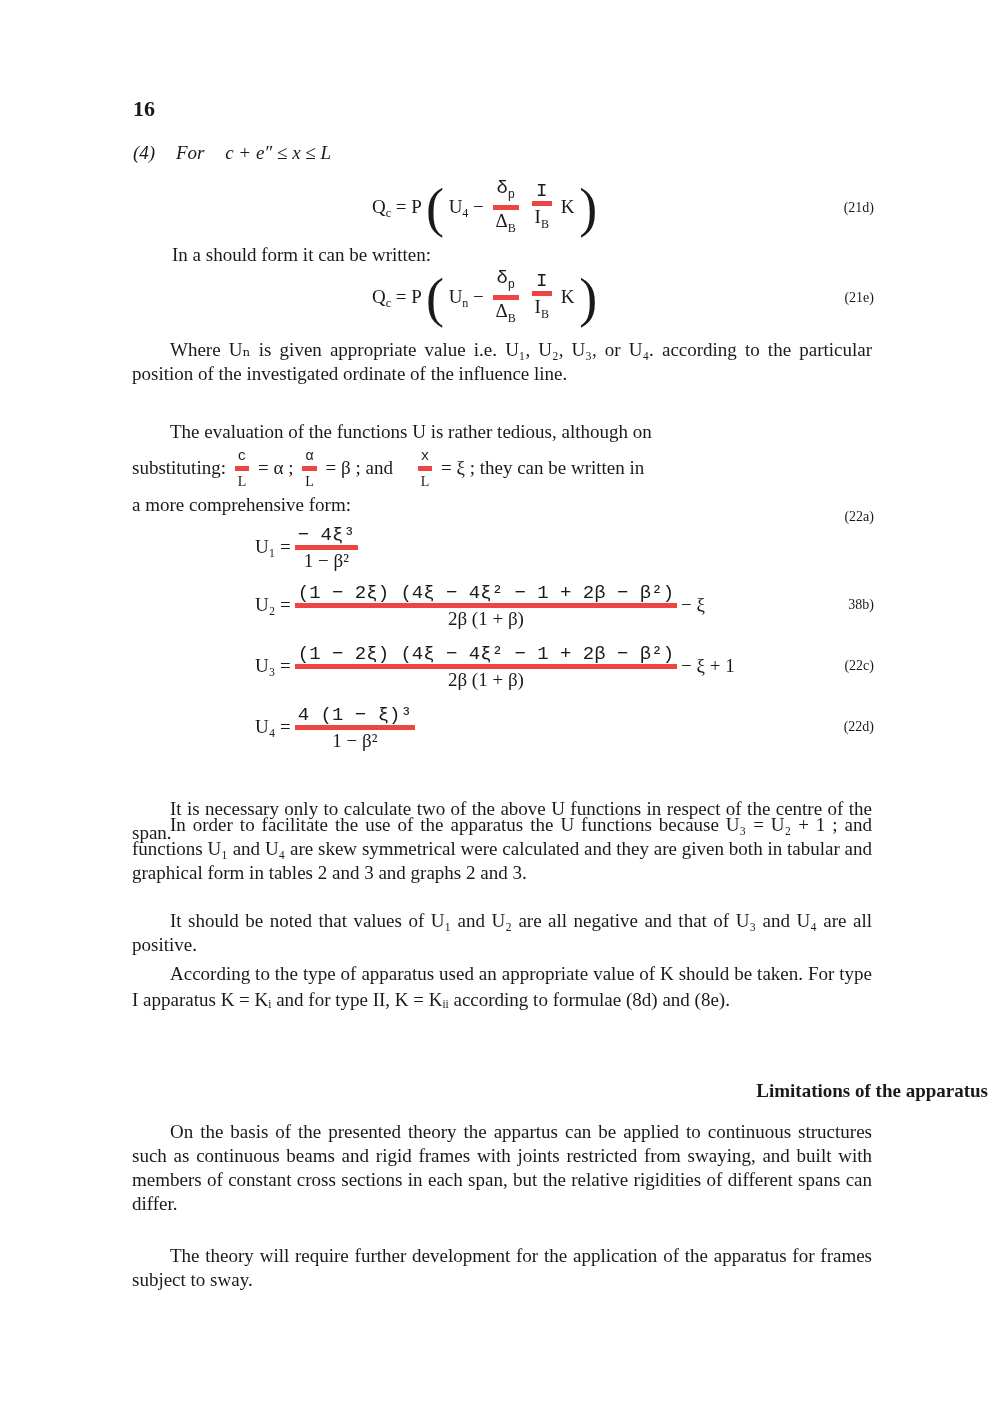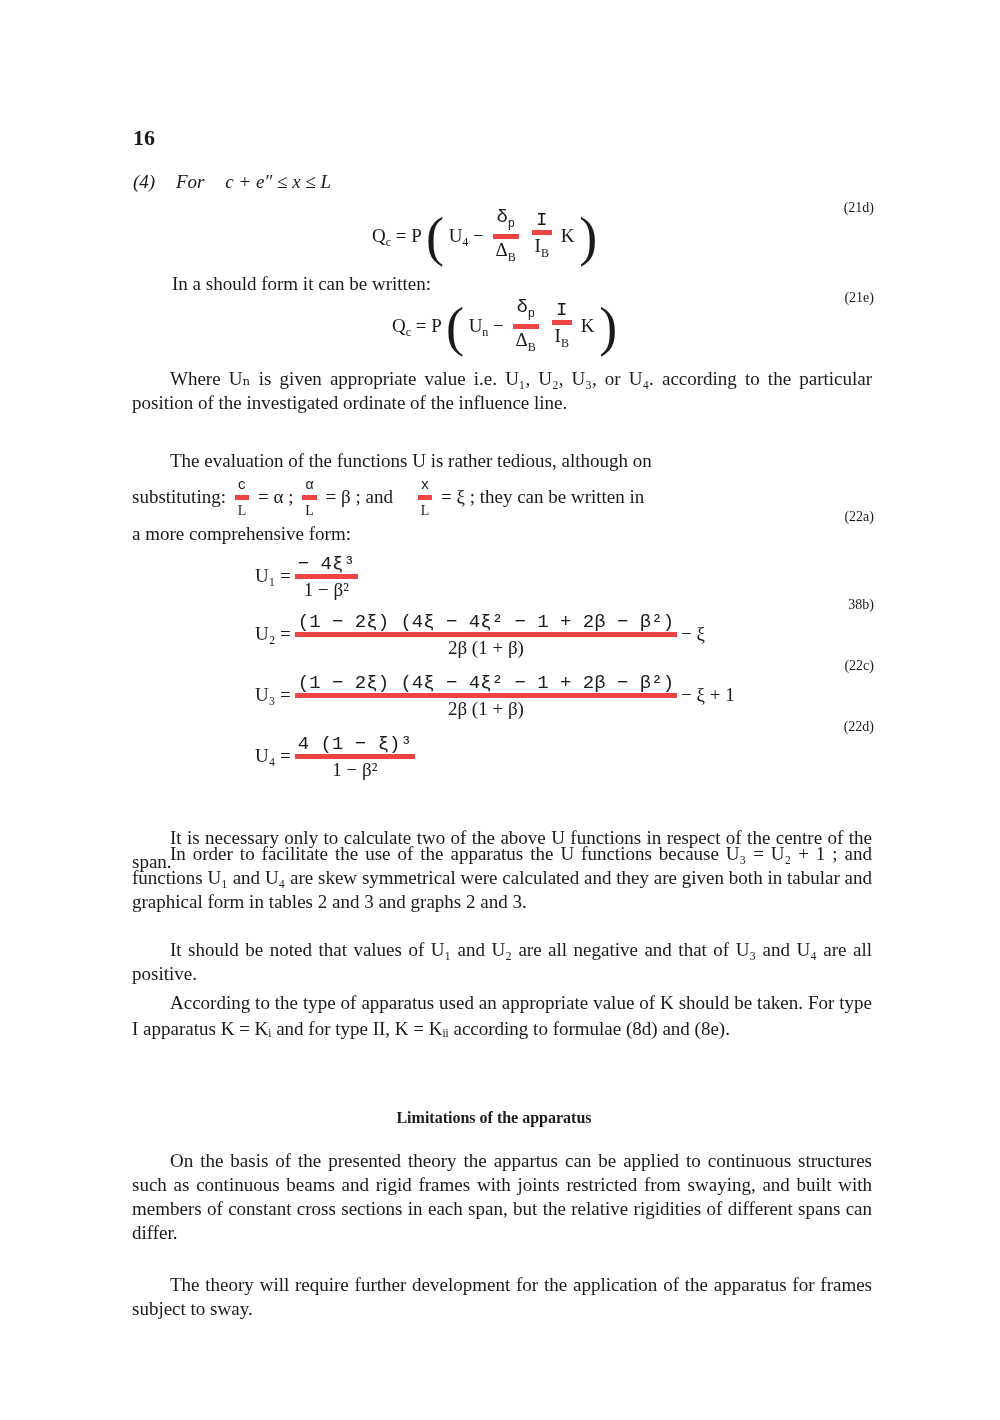--- a/index.html
+++ b/index.html
@@ -1,29 +1,29 @@
 <!DOCTYPE html>
 <html><head>
 <meta charset="utf-8">
 <style>
   html, body { margin: 0; padding: 0; background: #ffffff; }
   body { width: 1000px; height: 1420px; position: relative; overflow: hidden;
          font-family: "Liberation Serif", "DejaVu Serif", serif; color: #1a1a1a; }
-  .abs { position: absolute; margin-top: 29px; }
+  .abs { position: absolute; }
   .page-num { left: 133px; top: 96px; font-size: 22px; font-weight: bold; }
   .p { font-size: 19px; line-height: 24px; text-align: justify; width: 740px; left: 132px; }
   .indent { text-indent: 38px; }
   .eqnum { font-size: 14px; position: absolute; right: 126px; }
   .math { font-size: 19px; white-space: nowrap; }
   .frac { display: inline-block; vertical-align: middle; text-align: center; margin: 0 4px; }
   .frac .num { display: block; border-bottom: 5px solid #ef4444; padding: 0 3px; line-height: 20px; font-family: Liberation Mono, monospace; }
   .frac .den { display: block; line-height: 22px; padding: 0 3px; }
   .big-paren { font-size: 54px; line-height: 1; vertical-align: middle; font-weight: 200; }
   sub, sup { font-size: 12px; }
-  .heading { left: 0; width: 988px; text-align: center; top: 1080px; font-size: 16px; font-weight: bold; }
+  .heading { left: 0; width: 988px; text-align: right; top: 1080px; font-size: 19px; font-weight: bold; }
   .small { font-size: 14px; }
 </style>
 </head>
 <body>
 
 <div class="abs page-num">16</div>
 
 <div class="abs math" style="left:133px; top:142px;font-style:italic;">
   <span>(4)</span>
   <span style="margin-left:16px">For</span>
@@ -44,21 +44,21 @@
     <span class="num">I</span>
     <span class="den"><span>I</span><sub>B</sub></span>
   </span>
   <span>K</span>
   <span class="big-paren">)</span>
 </div>
 <div class="eqnum" style="top:200px;">(21d)</div>
 
 <div class="abs p" style="left:172px; top:243px; width:600px;">In a should form it can be written:</div>
 
-<div class="abs math" style="left:392px; top:268px;">
+<div class="abs math" style="left:372px; top:268px;">
   <span>Q</span><sub>c</sub>
   <span>= P</span>
   <span class="big-paren">(</span>
   <span>U</span><sub>n</sub>
   <span>−</span>
   <span class="frac">
     <span class="num"><span>δ</span><sub>p</sub></span>
     <span class="den"><span>Δ</span><sub>B</sub></span>
   </span>
   <span class="frac">

